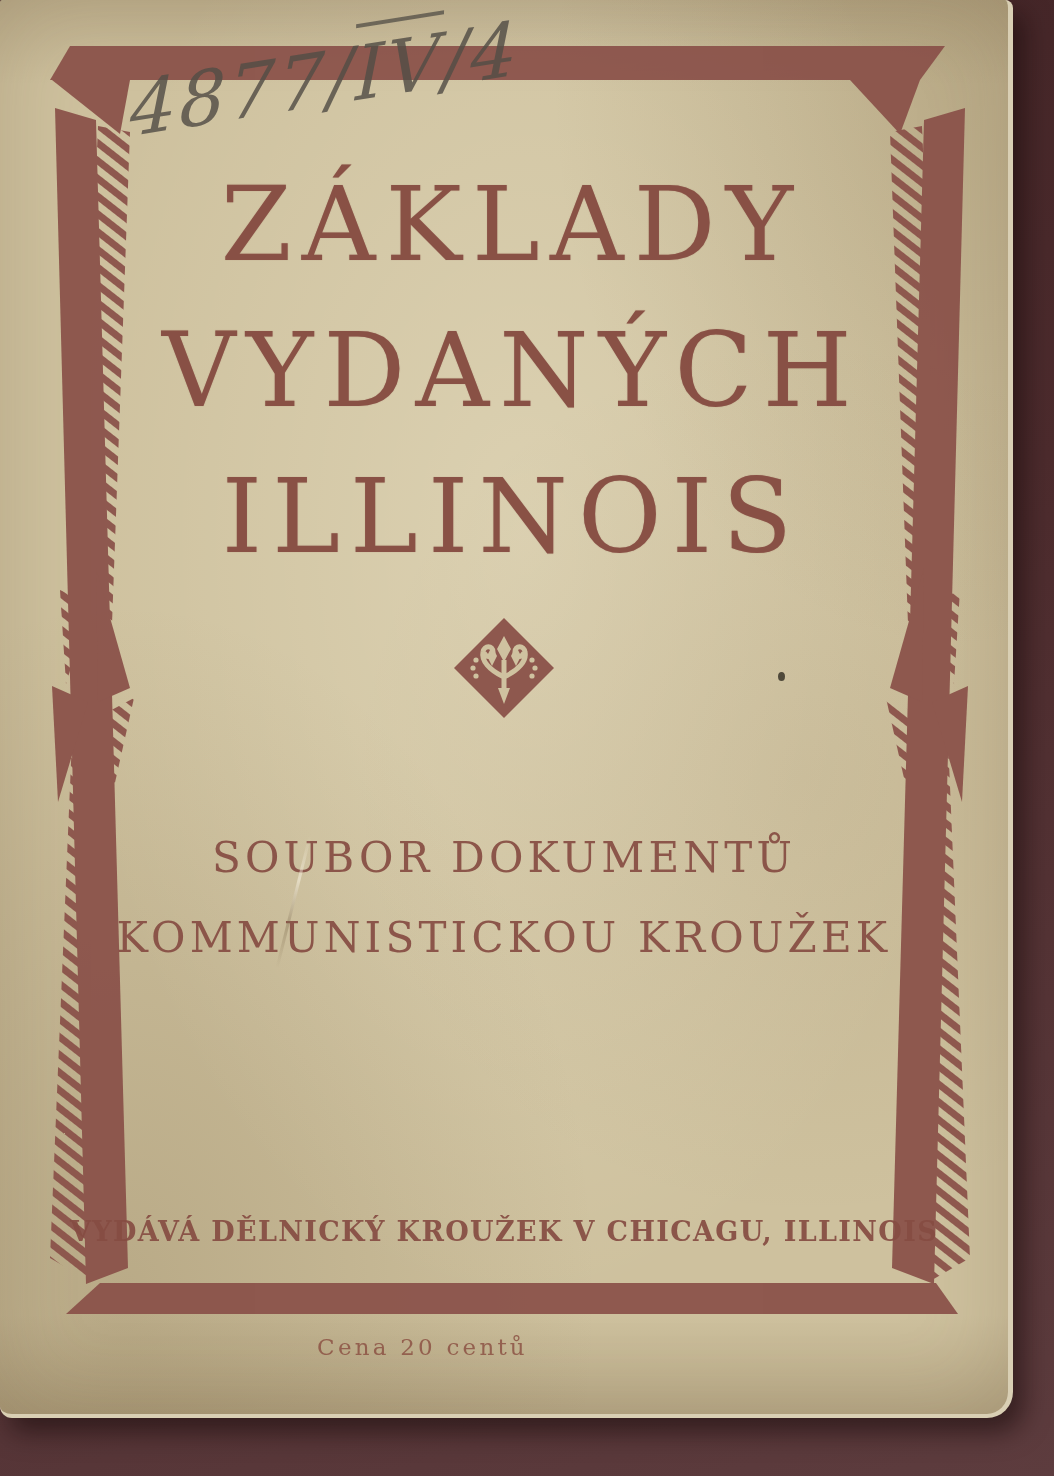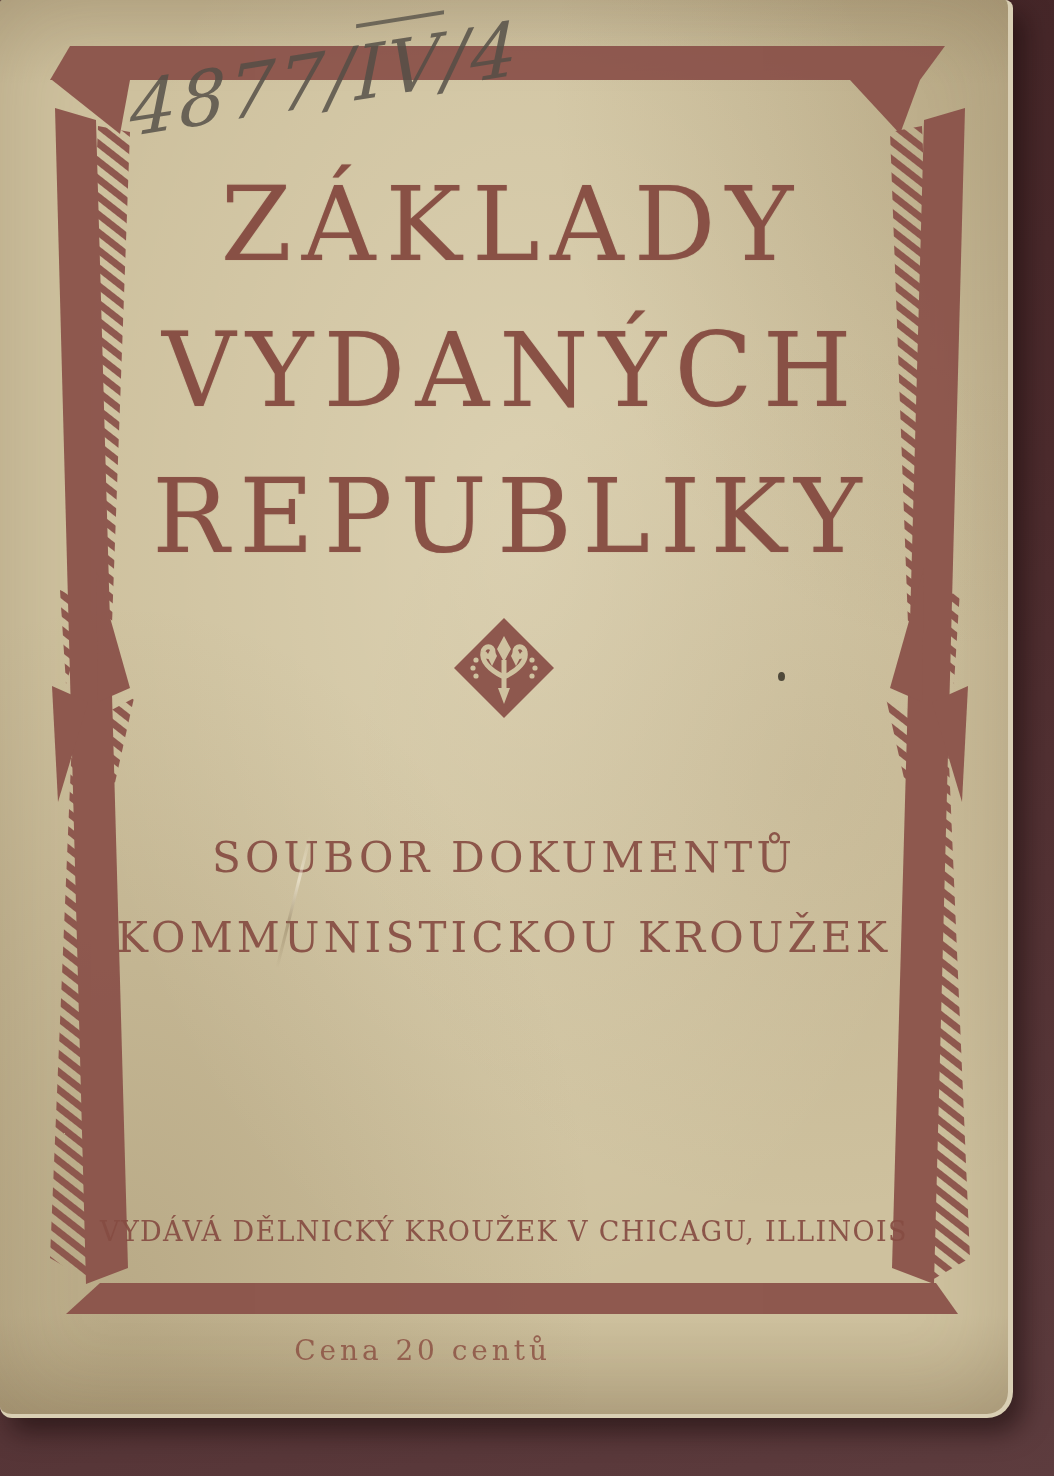--- a/index.html
+++ b/index.html
@@ -26,23 +26,23 @@
     color:rgba(82,77,70,.82);white-space:nowrap;z-index:5;}
   .handwriting .ovl{border-top:4px solid rgba(82,77,70,.75);padding-top:2px;}
   .title-block{position:absolute;left:8px;top:152px;width:1008px;text-align:center;z-index:3;}
   .title-line{height:146px;line-height:146px;font-size:102px;letter-spacing:.10em;
     color:rgba(134,76,66,.94);text-shadow:0 0 1px rgba(134,76,66,.45);}
   .diamond-wrap{position:absolute;left:50%;top:616px;transform:translateX(-50%);z-index:3;}
   .subtitle-block{position:absolute;left:0;top:818px;width:1008px;text-align:center;z-index:3;}
   .subtitle-line{height:80px;line-height:80px;font-size:42px;letter-spacing:.10em;
     color:rgba(134,76,66,.92);}
   .publisher-line{position:absolute;left:0;top:1216px;width:1008px;text-align:center;
-    font-size:27px;letter-spacing:.05em;color:rgba(134,76,66,.92);z-index:3;}
+    font-size:27px;letter-spacing:.05em;color:rgba(134,76,66,.92);z-index:3;font-weight:bold;}
   .price-line{position:absolute;left:0;top:1334px;width:845px;text-align:center;
-    font-size:28px;letter-spacing:.14em;color:rgba(140,82,68,.85);z-index:3;}
+    font-size:23px;letter-spacing:.14em;color:rgba(140,82,68,.85);z-index:3;}
   .crease{position:absolute;left:292px;top:834px;width:3px;height:136px;
     background:linear-gradient(180deg,rgba(248,242,226,.0),rgba(248,242,226,.55),rgba(120,100,70,.35),rgba(248,242,226,.0));
     transform:rotate(14deg);z-index:4;}
   .speck{position:absolute;left:778px;top:672px;width:7px;height:9px;border-radius:50%;
     background:#2f2a21;opacity:.8;z-index:4;}
 </style>
 </head>
 <body>
 
 <div class="backdrop"></div>
@@ -80,21 +80,21 @@
     </g>
   </svg>
 
   <div class="handwriting">
     <span>4877/</span><span class="ovl">IV</span><span>/4</span>
   </div>
 
   <div class="title-block">
     <div class="title-line">ZÁKLADY</div>
     <div class="title-line">VYDANÝCH</div>
-    <div class="title-line">REPUBLIKY</div>
+    <div class="title-line">ILLINOIS</div>
   </div>
 
   <div class="diamond-wrap">
     <svg width="104" height="104" viewBox="0 0 104 104">
       <polygon points="52,2 102,52 52,102 2,52" fill="#8a5149" opacity="0.95"></polygon>
       <g fill="#cfc2a0" stroke="none">
         <path d="M52 20 L59 33 L52 46 L45 33 Z"></path>
         <path d="M40 30 L45 40 L40 50 L35 40 Z"></path>
         <path d="M64 30 L69 40 L64 50 L59 40 Z"></path>
         <rect x="49.5" y="44" width="5" height="30"></rect>

